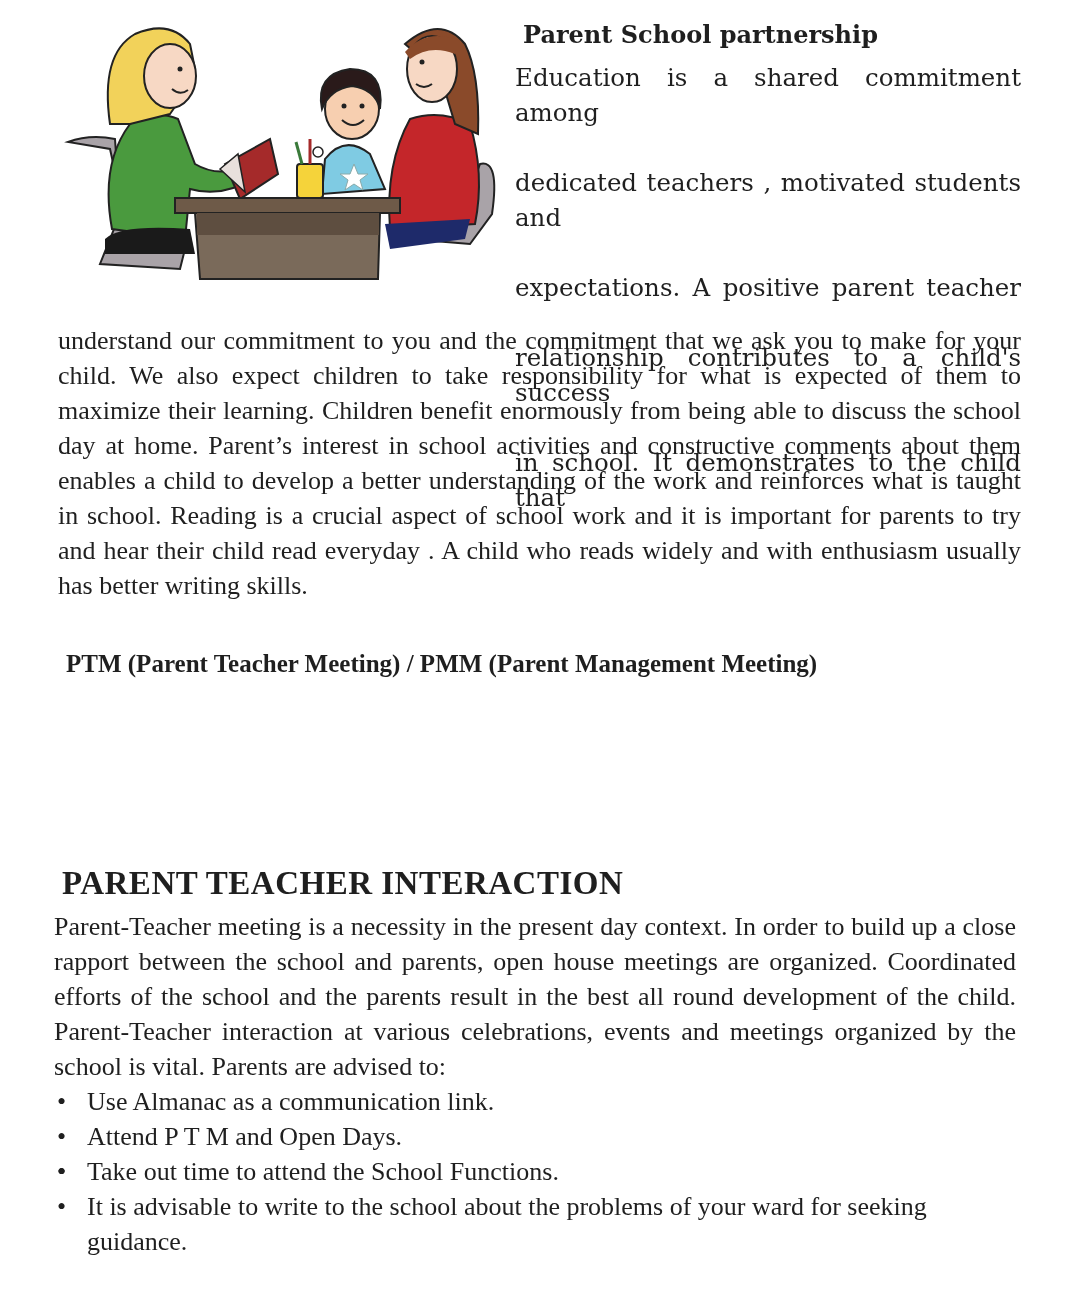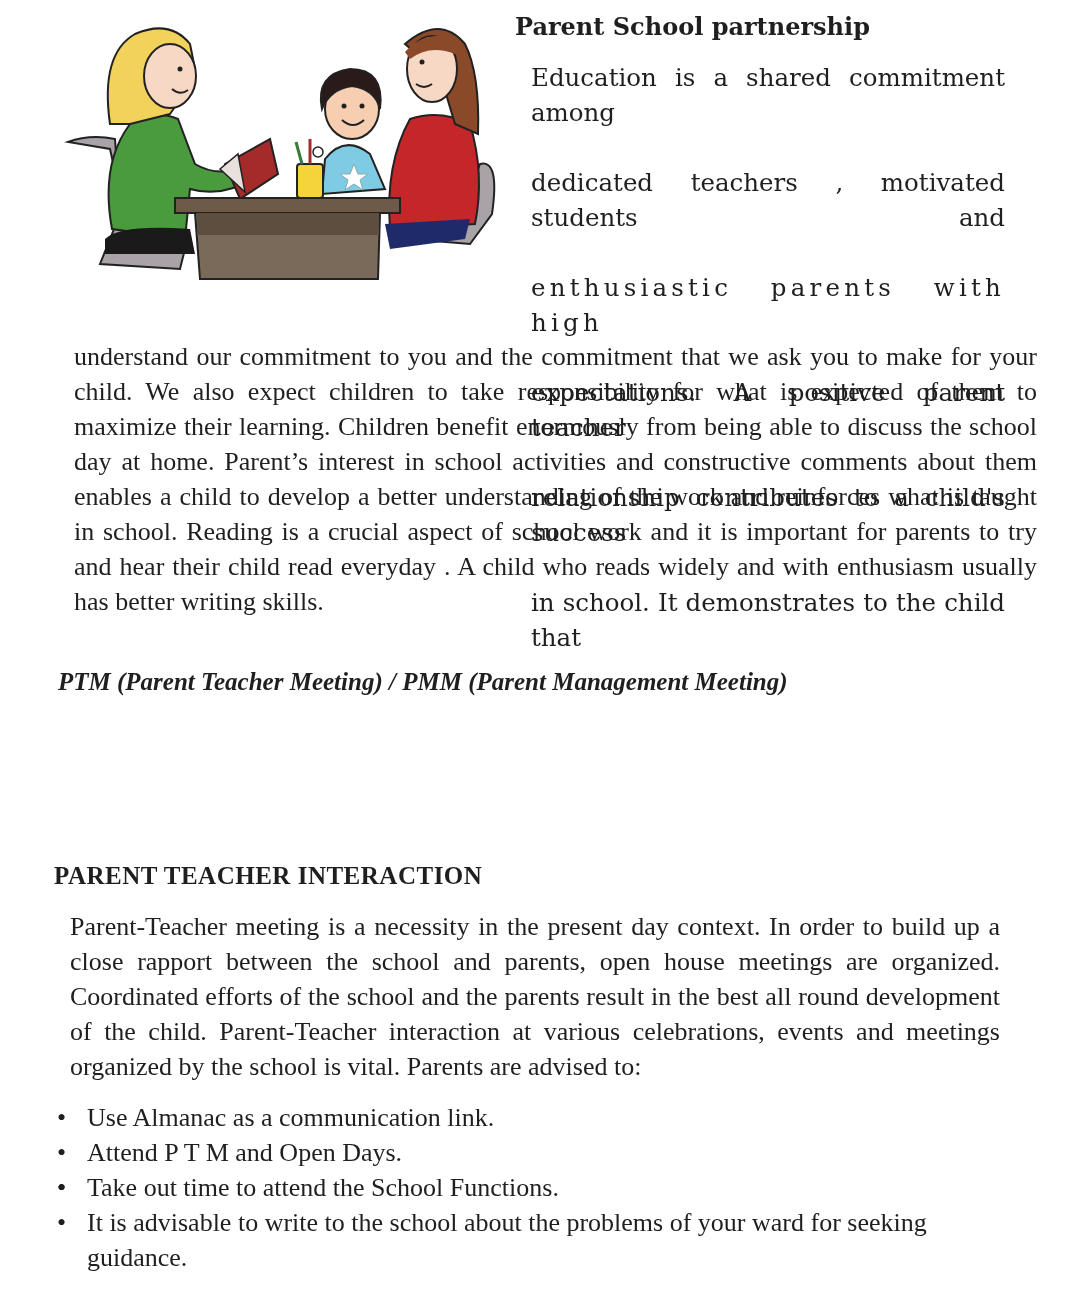--- a/index.html
+++ b/index.html
@@ -1,26 +1,26 @@
 <!DOCTYPE html>
 <html><head>
 <meta charset="utf-8">
 <style>
   html, body { margin: 0; padding: 0; background: #ffffff; }
   body { width: 1080px; height: 1306px; position: relative; overflow: hidden;
          font-family: "DejaVu Serif", "Liberation Serif", serif; color: #1f1f1f; }
   .illus { position: absolute; left: 60px; top: 14px; width: 445px; height: 285px; }
   .text { font-size: 24.5px; line-height: 35px; text-align: justify; }
   .top-col { position: absolute; left: 515px; top: 9px; width: 506px; }
-  .heading { font-weight: bold; font-size: 24px; line-height: 35px; margin: 0; }
-  .para { margin: 16px; }
+  .heading { font-weight: bold; font-size: 24px; line-height: 35px; margin: 8px; }
+  .para { margin: 0; }
   .justify-last::after { content: ""; display: inline-block; width: 100%; }
   .wide { position: absolute; left: 58px; width: 963px; }
   #p1-cont { top: 323px; font-family: "Liberation Serif", serif; font-size: 26px; }
-  #ptm { top: 664px; font-family: "Liberation Serif", serif; font-size: 26px; font-style: italic; }
+  #ptm { top: 638px; font-family: "Liberation Serif", serif; font-size: 26px; }
   #pti { position: absolute; left: 54px; top: 858px; width: 962px;
          font-family: "Liberation Serif", serif; font-size: 26px; }
   .caps { letter-spacing: 0.5px; }
   ul.bullets { list-style: none; margin: 0; padding: 0; }
   ul.bullets li { position: relative; padding-left: 33px; text-align: left; }
   ul.bullets li .dot { position: absolute; left: 3px; top: 0; }
 </style>
 </head>
 <body>
 
@@ -68,35 +68,34 @@
     <path d="M135 199 L320 199 L318 265 L140 265 Z" fill="#7a6a5a" stroke="#222" stroke-width="2"></path>
     <rect x="137" y="199" width="182" height="22" fill="#5e4e40"></rect>
   </svg>
 </div>
 
 <div class="top-col text">
   <h2 class="heading">Parent School partnership</h2>
   <div class="para">
     <div class="justify-last">Education is a shared commitment among</div>
     <div class="justify-last">dedicated teachers , motivated students and</div>
-    <div class="justify-last" style="letter-spacing:4.2px">enthusiastic parents with high</div>
     <div class="justify-last">expectations. A positive parent teacher</div>
     <div class="justify-last">relationship contributes to a child's success</div>
     <div class="justify-last">in school. It demonstrates to the child that</div>
   </div>
 </div>
 
 <p id="p1-cont" class="wide text para">understand our commitment to you and the commitment that we ask you to make for your child. We also expect children to take responsibility for what is expected of them to maximize their learning. Children benefit enormously from being able to discuss the school day at home. Parent’s interest in school activities and constructive comments about them enables a child to develop a better understanding of the work and reinforces what is taught in school. Reading is a crucial aspect of school work and it is important for parents to try and hear their child read everyday . A child who reads widely and with enthusiasm usually has better writing skills.</p>
 
 <div id="ptm" class="wide text">
   <h2 class="heading" style="font-size:25px">PTM (Parent Teacher Meeting) / PMM (Parent Management Meeting)</h2>
 </div>
 
 <div id="pti" class="text">
-  <h2 class="heading caps" style="font-size:25px">PARENT TEACHER INTERACTION</h2>
+  <h2 class="heading caps" style="font-size:33px">PARENT TEACHER INTERACTION</h2>
   <p class="para">Parent-Teacher meeting is a necessity in the present day context. In order to build up a close rapport between the school and parents, open house meetings are organized. Coordinated efforts of the school and the parents result in the best all round development of the child. Parent-Teacher interaction at various celebrations, events and meetings organized by the school is vital. Parents are advised to:</p>
   <ul class="bullets">
     <li><span class="dot">•</span><span>Use Almanac as a communication link.</span></li>
     <li><span class="dot">•</span><span>Attend P T M and Open Days.</span></li>
     <li><span class="dot">•</span></li>
     <li><span class="dot">•</span><span>Take out time to attend the School Functions.</span></li>
     <li><span class="dot">•</span><span>It is advisable to write to the school about the problems of your ward for seeking guidance.</span></li>
   </ul>
 </div>
 

